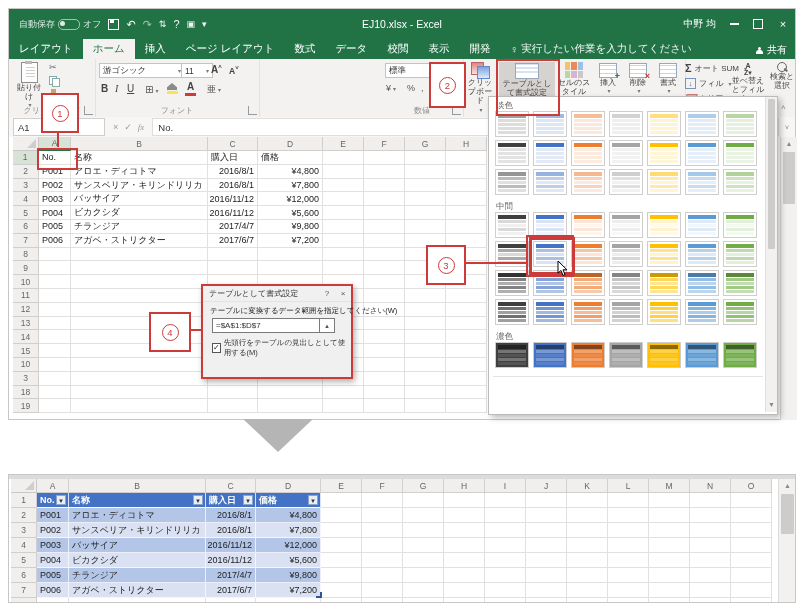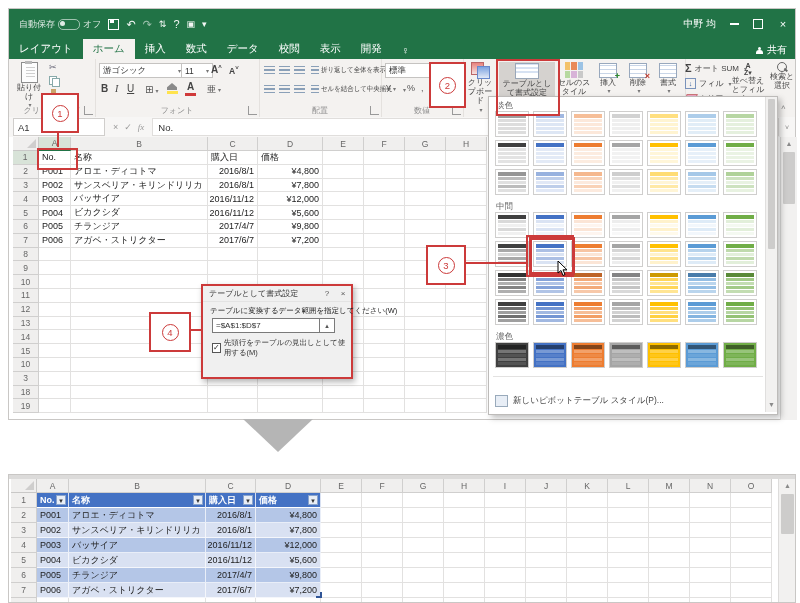--- a/index.html
+++ b/index.html
@@ -153,41 +153,44 @@
           <span>オフ</span>
         </span>
         <span class="floppy"></span>
         <span class="qicon">↶</span>
         <span class="qicon" style="opacity:.55">↷</span>
         <span class="qicon" style="font-size:9px">⇅</span>
         <span class="qicon">?</span>
         <span class="qicon" style="font-size:9px">▣</span>
         <span class="qicon" style="font-size:9px">▾</span>
       </div>
+      <div class="win-title">EJ10.xlsx - Excel</div>
       <div class="tb-right">
         <span>中野 均</span>
         <span class="minbar"></span>
         <span class="restore"></span>
         <span class="winbtn">×</span>
       </div>
     </div>
 
     <div class="abs tabrow">
       <div id="tabs" style="display:flex;align-items:flex-end;">
           <div class="tab">レイアウト</div>
           <div class="tab active">ホーム</div>
           <div class="tab">挿入</div>
+          <div class="tab">ページ レイアウト</div>
           <div class="tab">数式</div>
           <div class="tab">データ</div>
           <div class="tab">校閲</div>
           <div class="tab">表示</div>
           <div class="tab">開発</div>
         </div>
       <div class="tellme">
         <span>♀</span>
+        <span>実行したい作業を入力してください</span>
       </div>
       <div class="share">
         <span class="person"></span>
         <span>共有</span>
       </div>
     </div>
 
     <div class="abs ribbon">
 
       <div class="rgroup" style="left:0;width:86px;">
@@ -226,39 +229,20 @@
         </span>
         <span class="abs" style="left:90px;top:23px;">
           <span class="bigA" style="display:block;text-align:center;">A</span>
           <span class="colorbar" style="background:#d03a3a;display:block;"></span>
         </span>
         <span class="abs" style="left:112px;top:24px;font-size:9px;"><span>亜</span><span class="dd">▾</span></span>
         <div class="glabel">フォント</div>
         <div class="launch"></div>
       </div>
 
-      <div class="rgroup" style="left:250px;width:122px;">
-        <span class="abs alnico" style="left:5px;top:7px;"></span>
-        <span class="abs alnico" style="left:20px;top:7px;"></span>
-        <span class="abs alnico" style="left:35px;top:7px;"></span>
-        <div class="abs" style="left:52px;top:6px;display:flex;align-items:center;gap:2px;">
-          <span class="alnico" style="width:8px;"></span>
-          <span style="font-size:7px;white-space:nowrap;transform:scaleX(.92);transform-origin:left;">折り返して全体を表示する</span>
-        </div>
-        <span class="abs alnico" style="left:5px;top:26px;"></span>
-        <span class="abs alnico" style="left:20px;top:26px;"></span>
-        <span class="abs alnico" style="left:35px;top:26px;"></span>
-        <div class="abs" style="left:52px;top:25px;display:flex;align-items:center;gap:2px;">
-          <span class="alnico" style="width:8px;"></span>
-          <span style="font-size:7px;white-space:nowrap;transform:scaleX(.92);transform-origin:left;">セルを結合して中央揃え</span>
-          <span class="dd">▾</span>
-        </div>
-        <div class="glabel">配置</div>
-        <div class="launch"></div>
-      </div>
 
       <div class="rgroup" style="left:372px;width:82px;">
         <div class="combo abs" style="left:4px;top:4px;width:68px;height:13px;">
           <span>標準</span>
             <span class="dd">▾</span>
         </div>
         <span class="abs" style="left:5px;top:24px;font-size:9px;color:#555;"><span>¥</span><span class="dd">▾</span></span>
         <span class="abs" style="left:26px;top:24px;font-size:9px;color:#555;">%</span>
         <span class="abs" style="left:40px;top:24px;font-size:9px;color:#555;">,</span>
         <div class="glabel">数値</div>
@@ -939,24 +923,20 @@
           <div class="b" style="background: rgba(255, 255, 255, 0.1);"></div>
         </div>
         <div class="thumb" style="left: 234px; top: 245px; background: rgb(112, 173, 71);">
           <div class="h" style="background: rgb(62, 95, 39);"></div>
           <div class="b" style="background: rgba(255, 255, 255, 0.28);"></div>
           <div class="b" style="background: rgba(255, 255, 255, 0.1);"></div>
           <div class="b" style="background: rgba(255, 255, 255, 0.28);"></div>
           <div class="b" style="background: rgba(255, 255, 255, 0.1);"></div>
         </div>
         <div class="gsep" style="top: 279px;"></div>
-        <div class="gmenu" style="top: 297px;">
-          <div class="mi"></div>
-          <span>新しいピボットテーブル スタイル(P)...</span>
-        </div>
         <div class="vscroll" style="left: 276px; top: 0px; width: 11px; height: 315px; border-left: 1px solid rgb(224, 223, 222);">
           <div class="sthumb" style="top: 2px; height: 150px;"></div>
           <div class="sbtn" style="top: 302px; height: 12px; line-height: 12px;">▼</div>
         </div>
       </div>
 
     <div class="abs dialog">
       <div class="dtitle">
         <span class="t">テーブルとして書式設定</span>
         <span class="dbtn" style="right:16px;">?</span>

